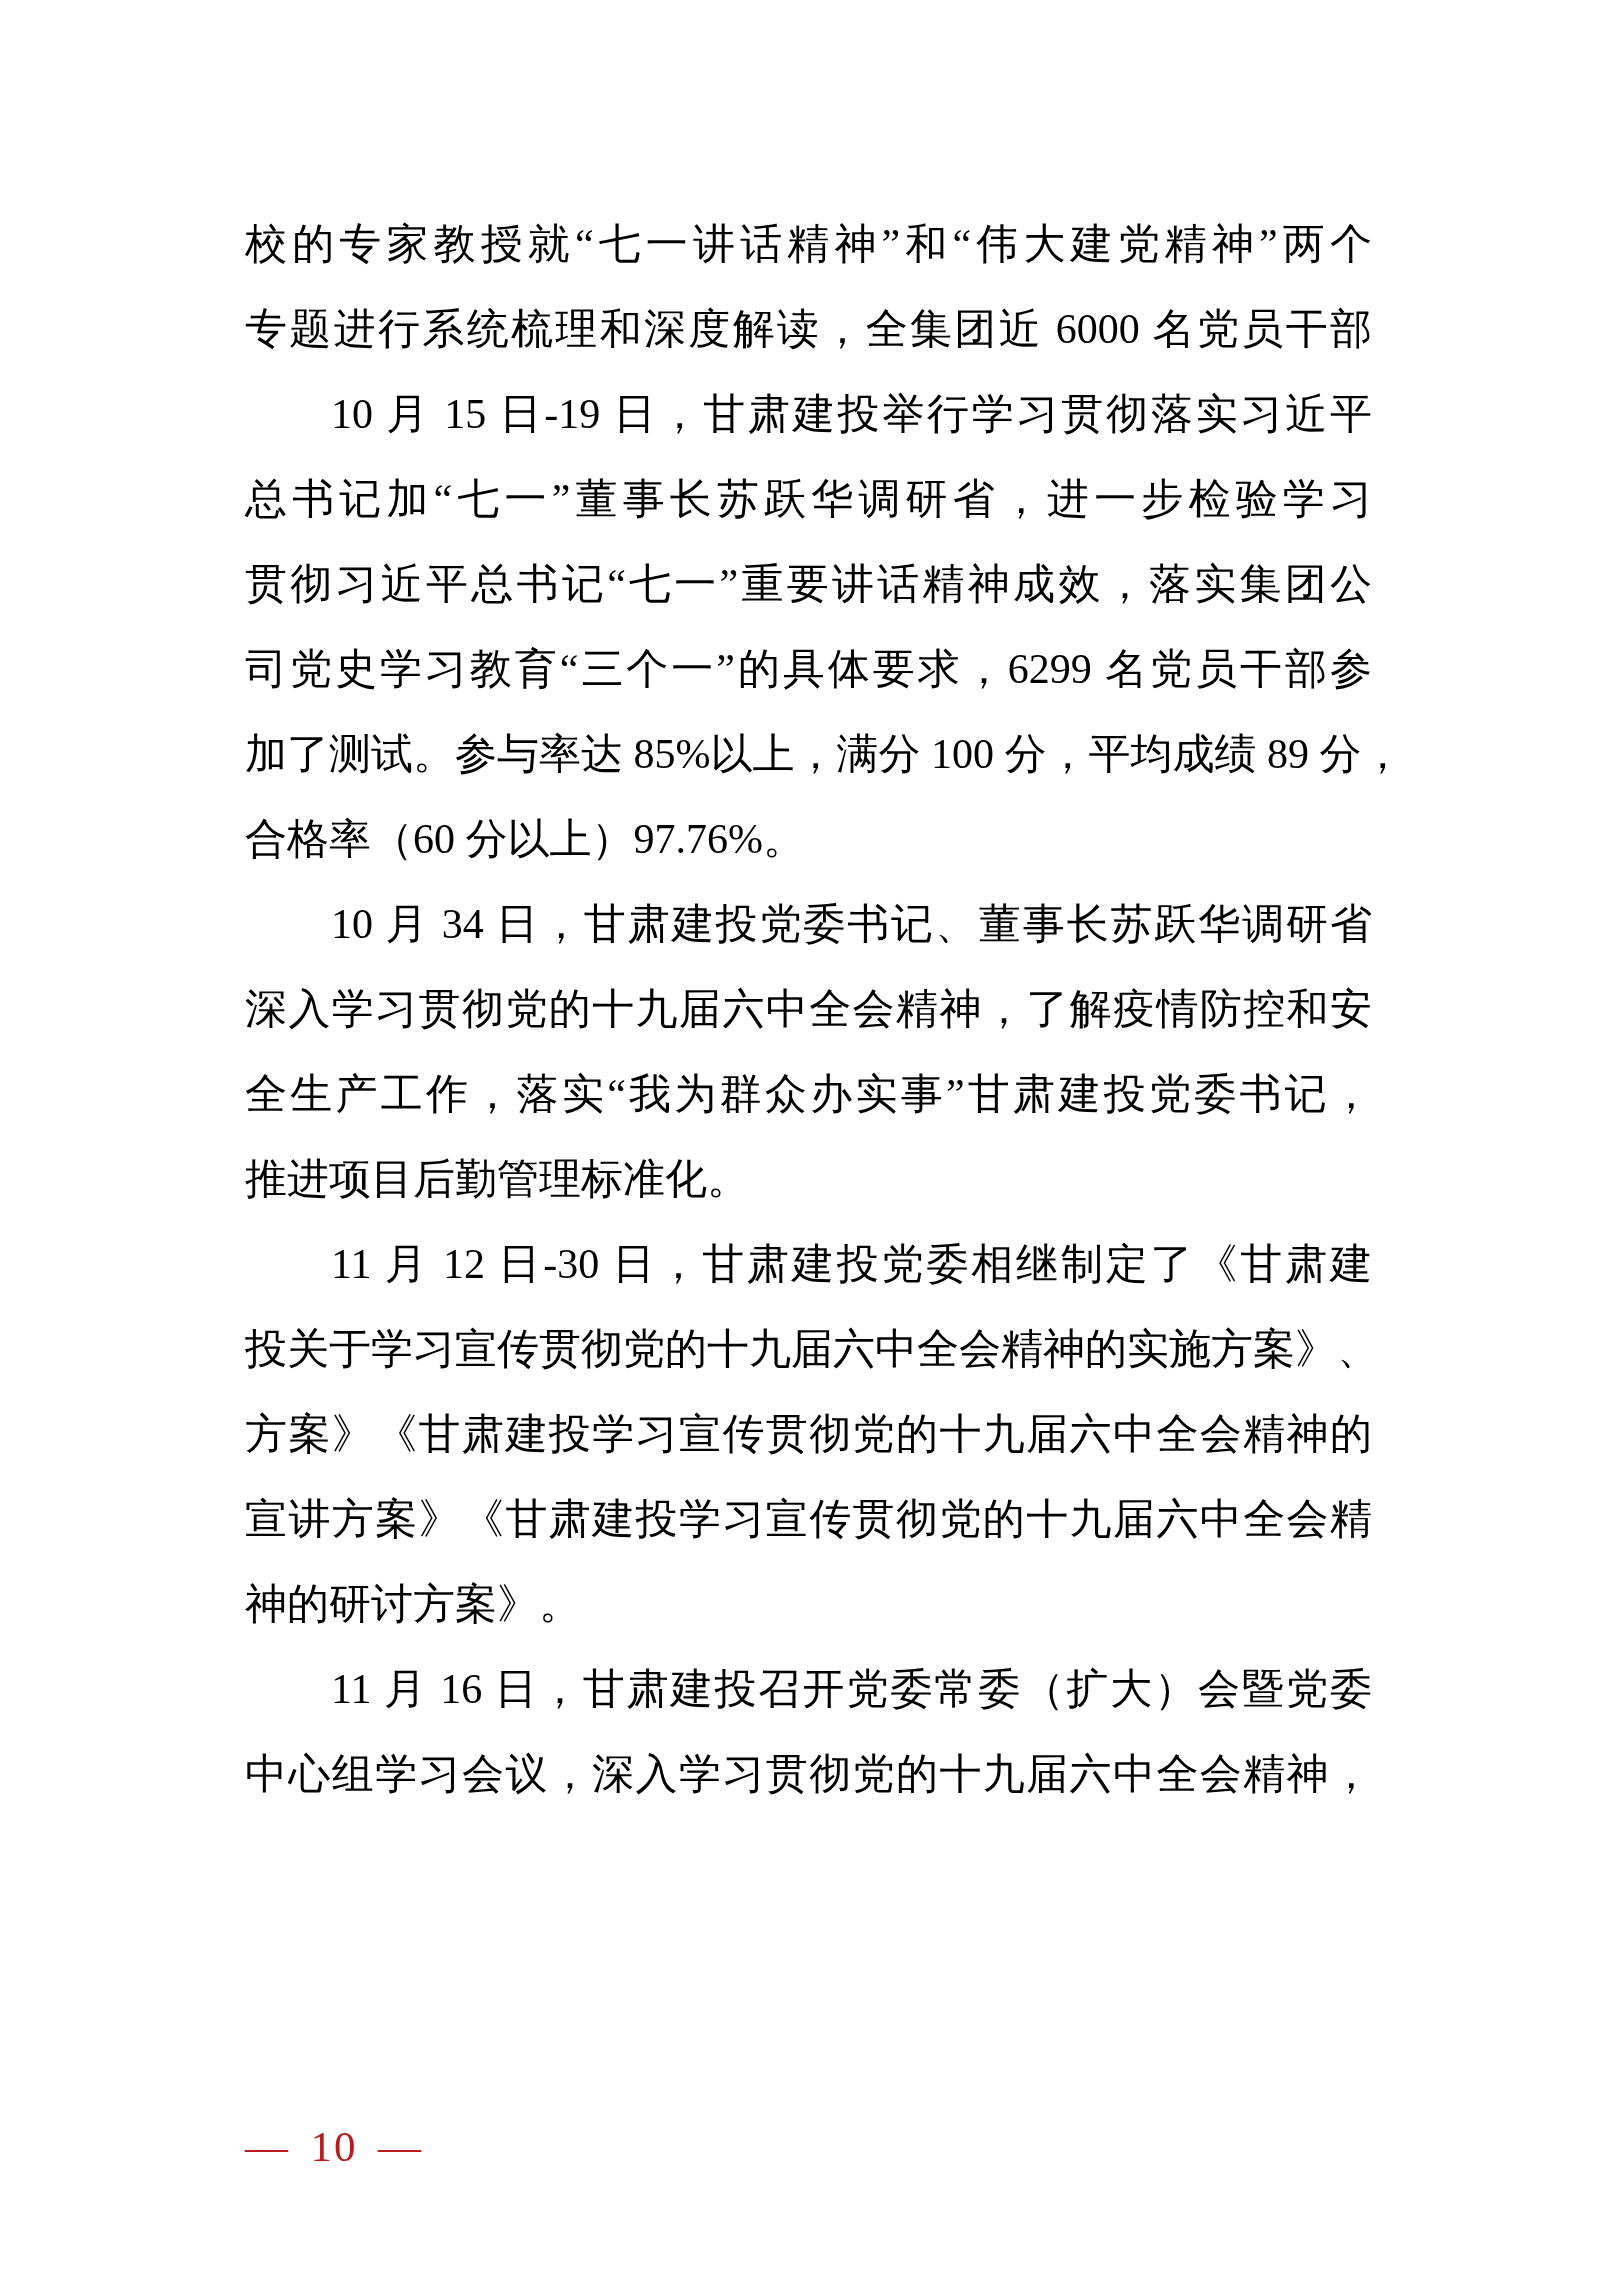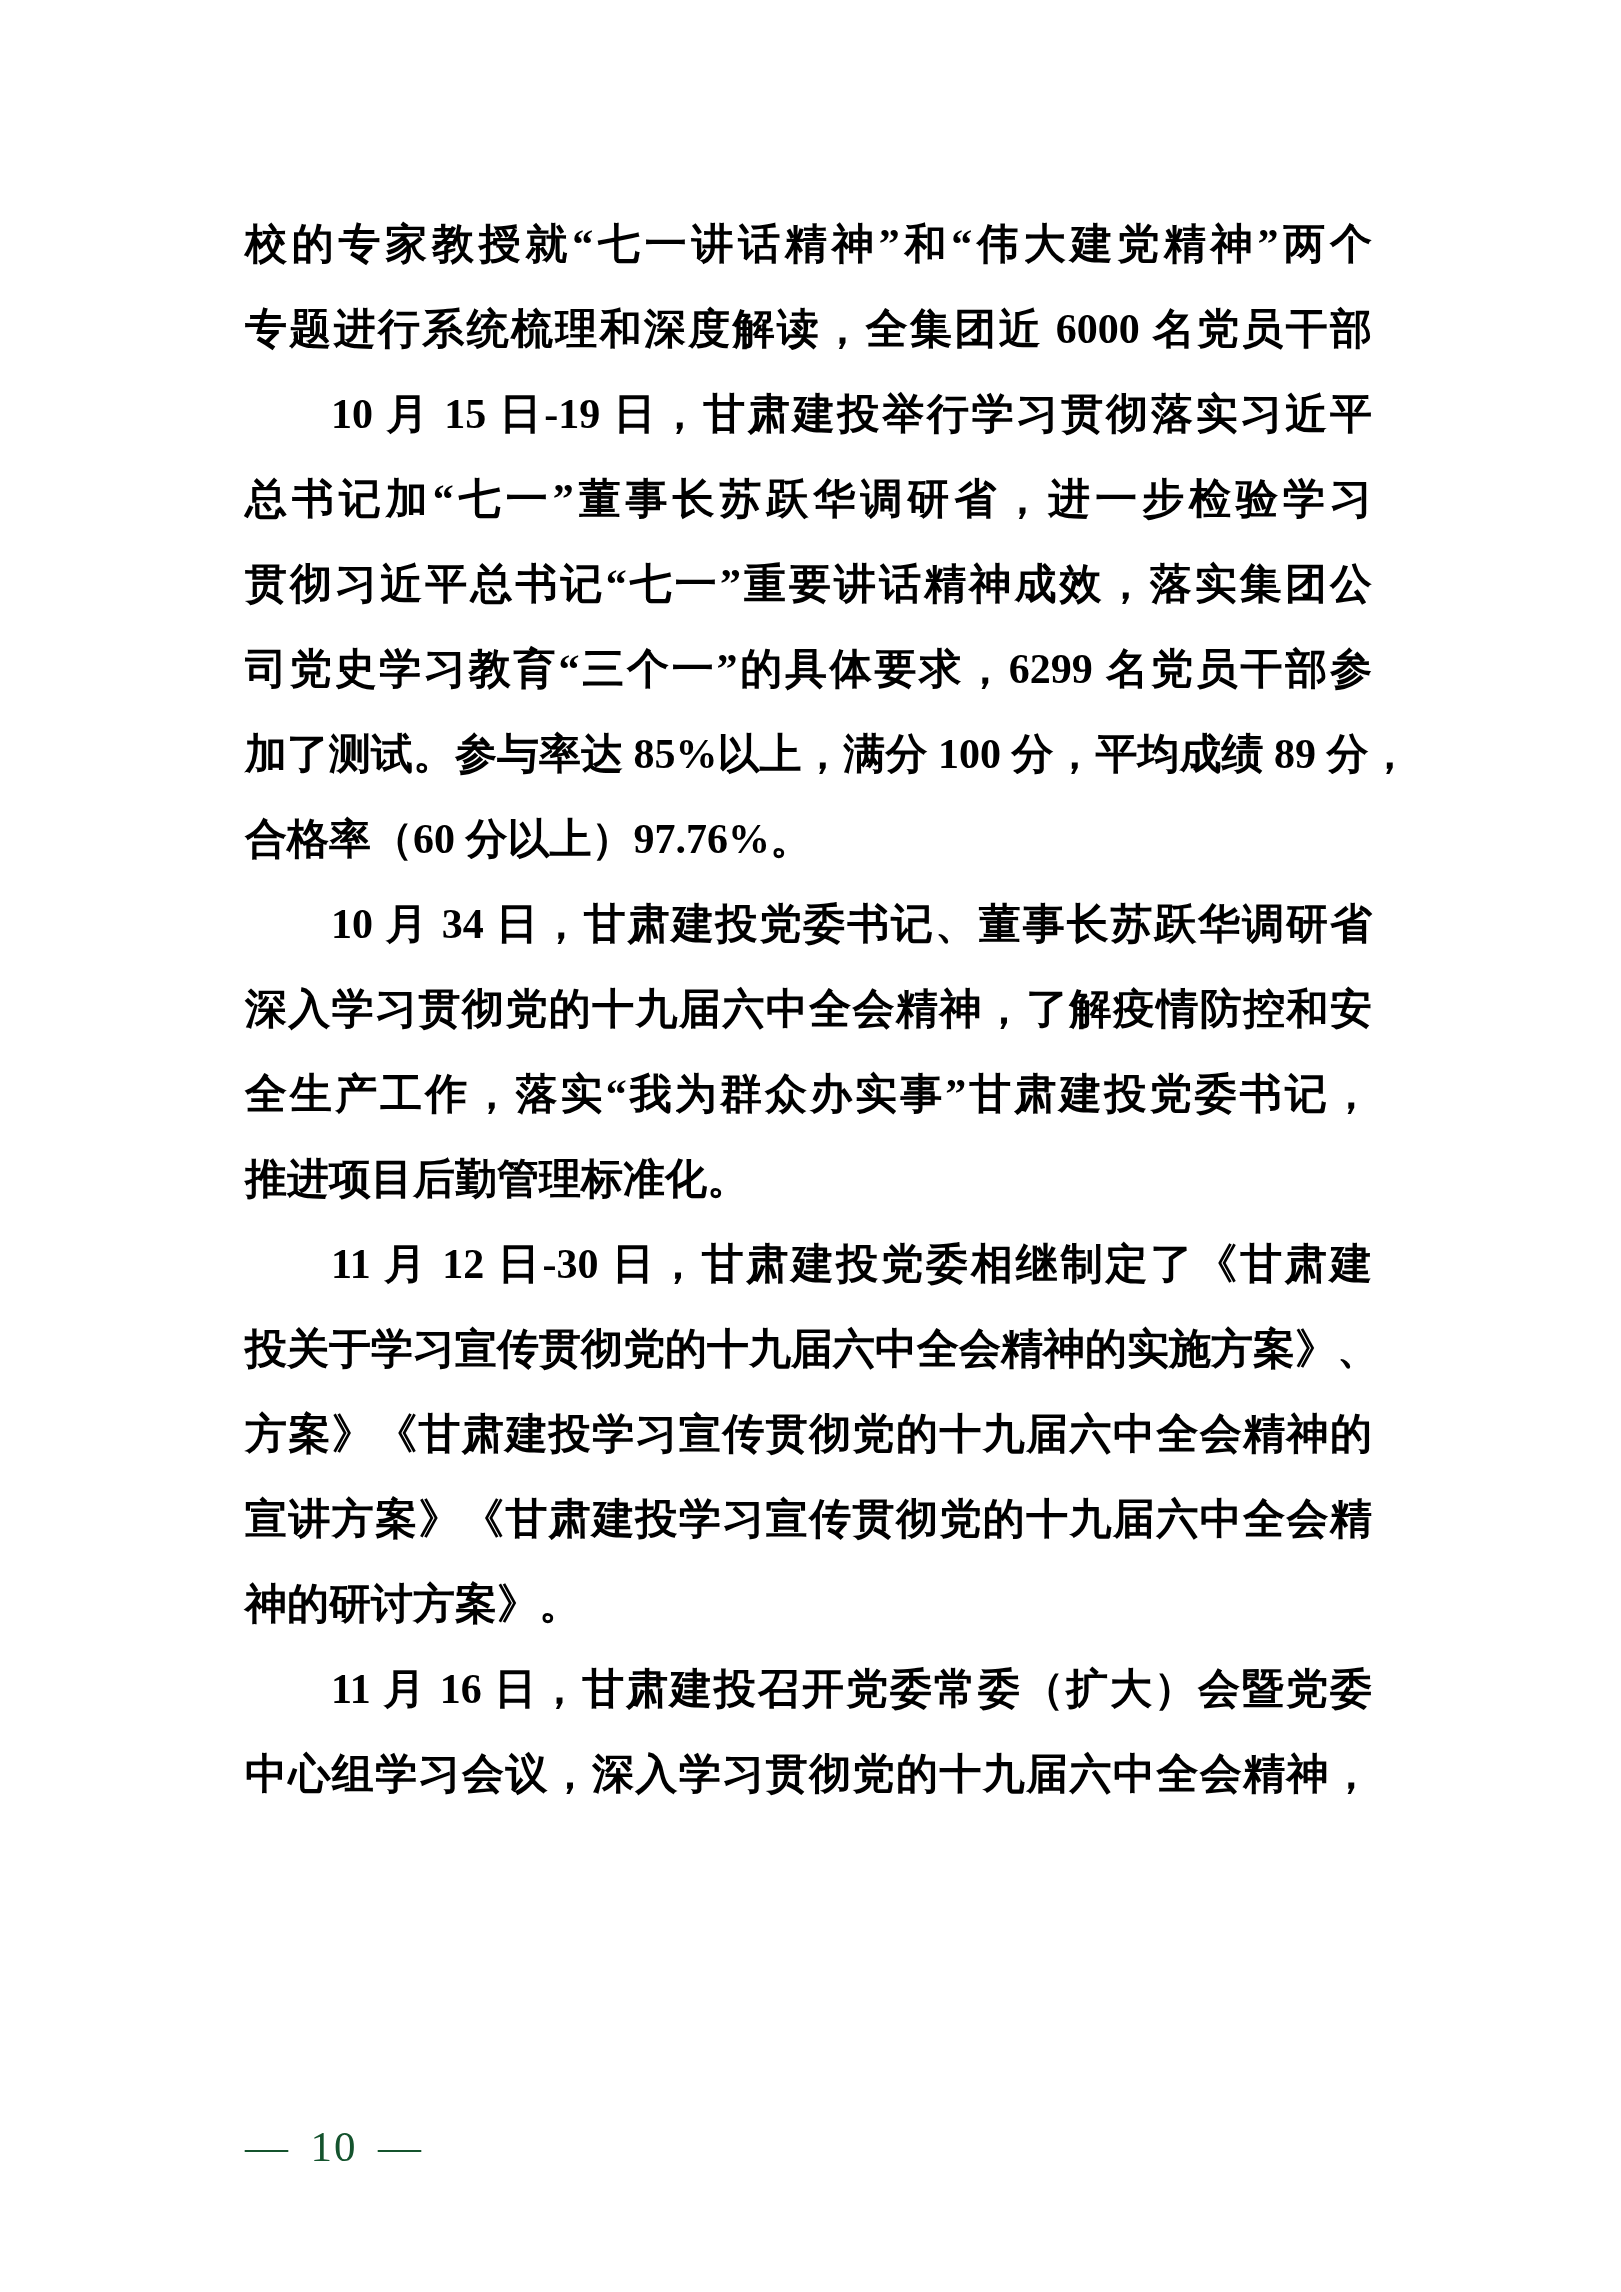--- a/index.html
+++ b/index.html
@@ -21,42 +21,41 @@
     left: 245px;
     top: 202px;
     width: 1127px;
   }
   .line {
     height: 85px;
     line-height: 85px;
     font-size: 42px;
     white-space: nowrap;
     letter-spacing: 0;
-    font-weight: bold;
   }
   
   .line.just {
     text-align: justify;
     text-align-last: justify;
     text-justify: inter-ideograph;
   }
   
   .line.indent {
     padding-left: 86px;
   }
   .pagenum {
     position: absolute;
     left: 245px;
     top: 2117px;
     height: 59px;
     line-height: 59px;
     font-size: 43px;
     letter-spacing: 2px;
     word-spacing: 7.8px;
-    color: #14532d;
+    color: #b91c1c;
   }
 </style>
 </head>
 <body>
 
 <div class="page">
   <div class="content">
     <div class="line just">校的专家教授就“七一讲话精神”和“伟大建党精神”两个</div>
     <div class="line just">专题进行系统梳理和深度解读，全集团近 6000 名党员干部</div>
     <div class="line just indent">10 月 15 日-19 日，甘肃建投举行学习贯彻落实习近平</div>

